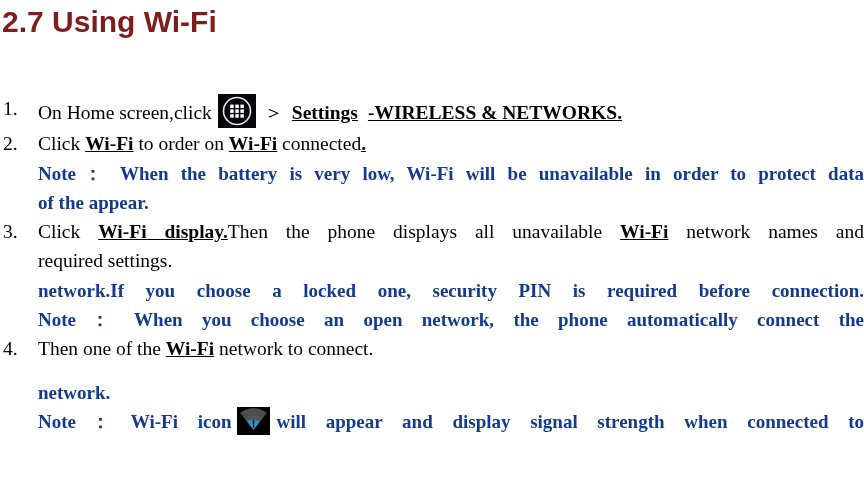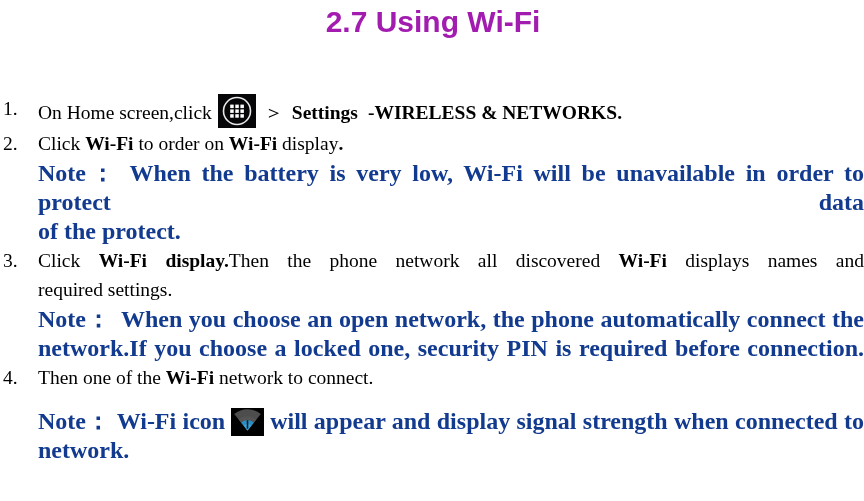--- a/index.html
+++ b/index.html
@@ -21,26 +21,25 @@
     height: 501px;
     box-sizing: border-box;
     padding: 0;
   }
 
   
   .doc-title {
     font-family: "Liberation Sans", "DejaVu Sans", sans-serif;
     font-size: 30px;
     font-weight: bold;
-    color: #a21caf;
+    color: #7f1d1d;
     line-height: 36px;
     margin: 4px 0 0 2px;
     letter-spacing: 0px;
     white-space: nowrap;
-    text-align: center;
   }
 
   .gap-after-title { height: 54px; }
 
   
   .list {
     margin: 0;
     padding: 0;
   }
   .item {
@@ -58,25 +57,25 @@
     font-size: 19.5px;
     line-height: 29px;
     text-align: left;
     color: #000;
     white-space: nowrap;
   }
   .item-body { display: block; }
 
   .justify-all { text-align: justify; text-align-last: justify; }
 
-  b, .b { font-weight: bold; }
+  b, .b { font-weight: bold; text-decoration: underline; }
 
   
   .note {
-    font-size: 24px;
+    font-size: 19px;
     line-height: 29px;
     font-weight: bold;
     color: #123a8f;
     padding-left: 38px;
     text-align: justify;
   }
   .note.jall { text-align-last: justify; }
 
   .appdrawer-icon {
     width: 38px;
@@ -134,46 +133,46 @@
               <rect x="22.4" y="15.4" width="3.5" height="3.5" fill="#ffffff"></rect>
               <rect x="12.2" y="20.2" width="3.5" height="3.5" fill="#ffffff"></rect>
               <rect x="17.3" y="20.2" width="3.5" height="3.5" fill="#ffffff"></rect>
               <rect x="22.4" y="20.2" width="3.5" height="3.5" fill="#ffffff"></rect>
             </svg></span><span class="sp-sm"></span><span class="gt">＞</span><span class="sp-sm"></span><b>Settings</b><span class="sp"></span><b>-WIRELESS &amp; NETWORKS.</b>
       </span>
     </div>
 
     <div class="item">
       <span class="num">2.</span>
-      <span class="item-body"><span>Click </span><b>Wi-Fi</b><span> to order on </span><b>Wi-Fi</b><span> display</span><b>.</b></span>
+      <span class="item-body"><span>Click </span><b>Wi-Fi</b><span> to order on </span><b>Wi-Fi</b><span> connected</span><b>.</b></span>
     </div>
 
     <div class="note jall"><span>Note：</span><span class="sp"></span><span>When the battery is very low, Wi-Fi will be unavailable in order to protect data</span></div>
-    <div class="note"><span>of the protect.</span></div>
+    <div class="note"><span>of the appear.</span></div>
 
     <div class="item">
       <span class="num">3.</span>
-      <span class="item-body justify-all"><span>Click </span><b>Wi-Fi display.</b><span>Then the phone network all discovered </span><b>Wi-Fi</b><span> displays names and</span></span>
+      <span class="item-body justify-all"><span>Click </span><b>Wi-Fi display.</b><span>Then the phone displays all unavailable </span><b>Wi-Fi</b><span> network names and</span></span>
       <span class="item-body">required settings.</span>
     </div>
 
+    <div class="note jall"><span>network.If you choose a locked one, security PIN is required before connection.</span></div>
     <div class="note jall"><span>Note：</span><span class="sp"></span><span>When you choose an open network, the phone automatically connect the</span></div>
-    <div class="note jall"><span>network.If you choose a locked one, security PIN is required before connection.</span></div>
 
     <div class="item">
       <span class="num">4.</span>
       <span class="item-body"><span>Then one of the </span><b>Wi-Fi</b><span> network to connect.</span></span>
     </div>
 
     <div class="spacer-14"></div>
 
+    <div class="note"><span>network.</span></div>
     <div class="note jall"><span>Note：</span><span class="sp-sm"></span><span>Wi-Fi icon</span><span class="sp-sm"></span><span class="wifi-icon"><svg width="33" height="28" viewBox="0 0 33 28" xmlns="http://www.w3.org/2000/svg">
             <rect x="0" y="0" width="33" height="28" fill="#010101"></rect>
             <path d="M16.5 22.5 L3.2 6.0 A21 21 0 0 1 29.8 6.0 Z" fill="#4d4d4d"></path>
             <path d="M16.5 22.5 L7.6 11.5 A14 14 0 0 1 25.4 11.5 Z" fill="#545454"></path>
             <path d="M16.5 22.5 L10.2 14.6 A10 10 0 0 1 22.8 14.6 Z" fill="#2a8fc4"></path>
             <path d="M16.5 22.5 L12.6 17.6 A6.2 6.2 0 0 1 20.4 17.6 Z" fill="#35a4dd"></path>
             <rect x="15.7" y="12.2" width="1.6" height="8.5" fill="#1d1d1d"></rect>
           </svg></span><span class="sp-sm"></span><span>will appear and display signal strength when connected to</span></div>
-    <div class="note"><span>network.</span></div>
 
   </div>
 </div>
 
 </body></html>

